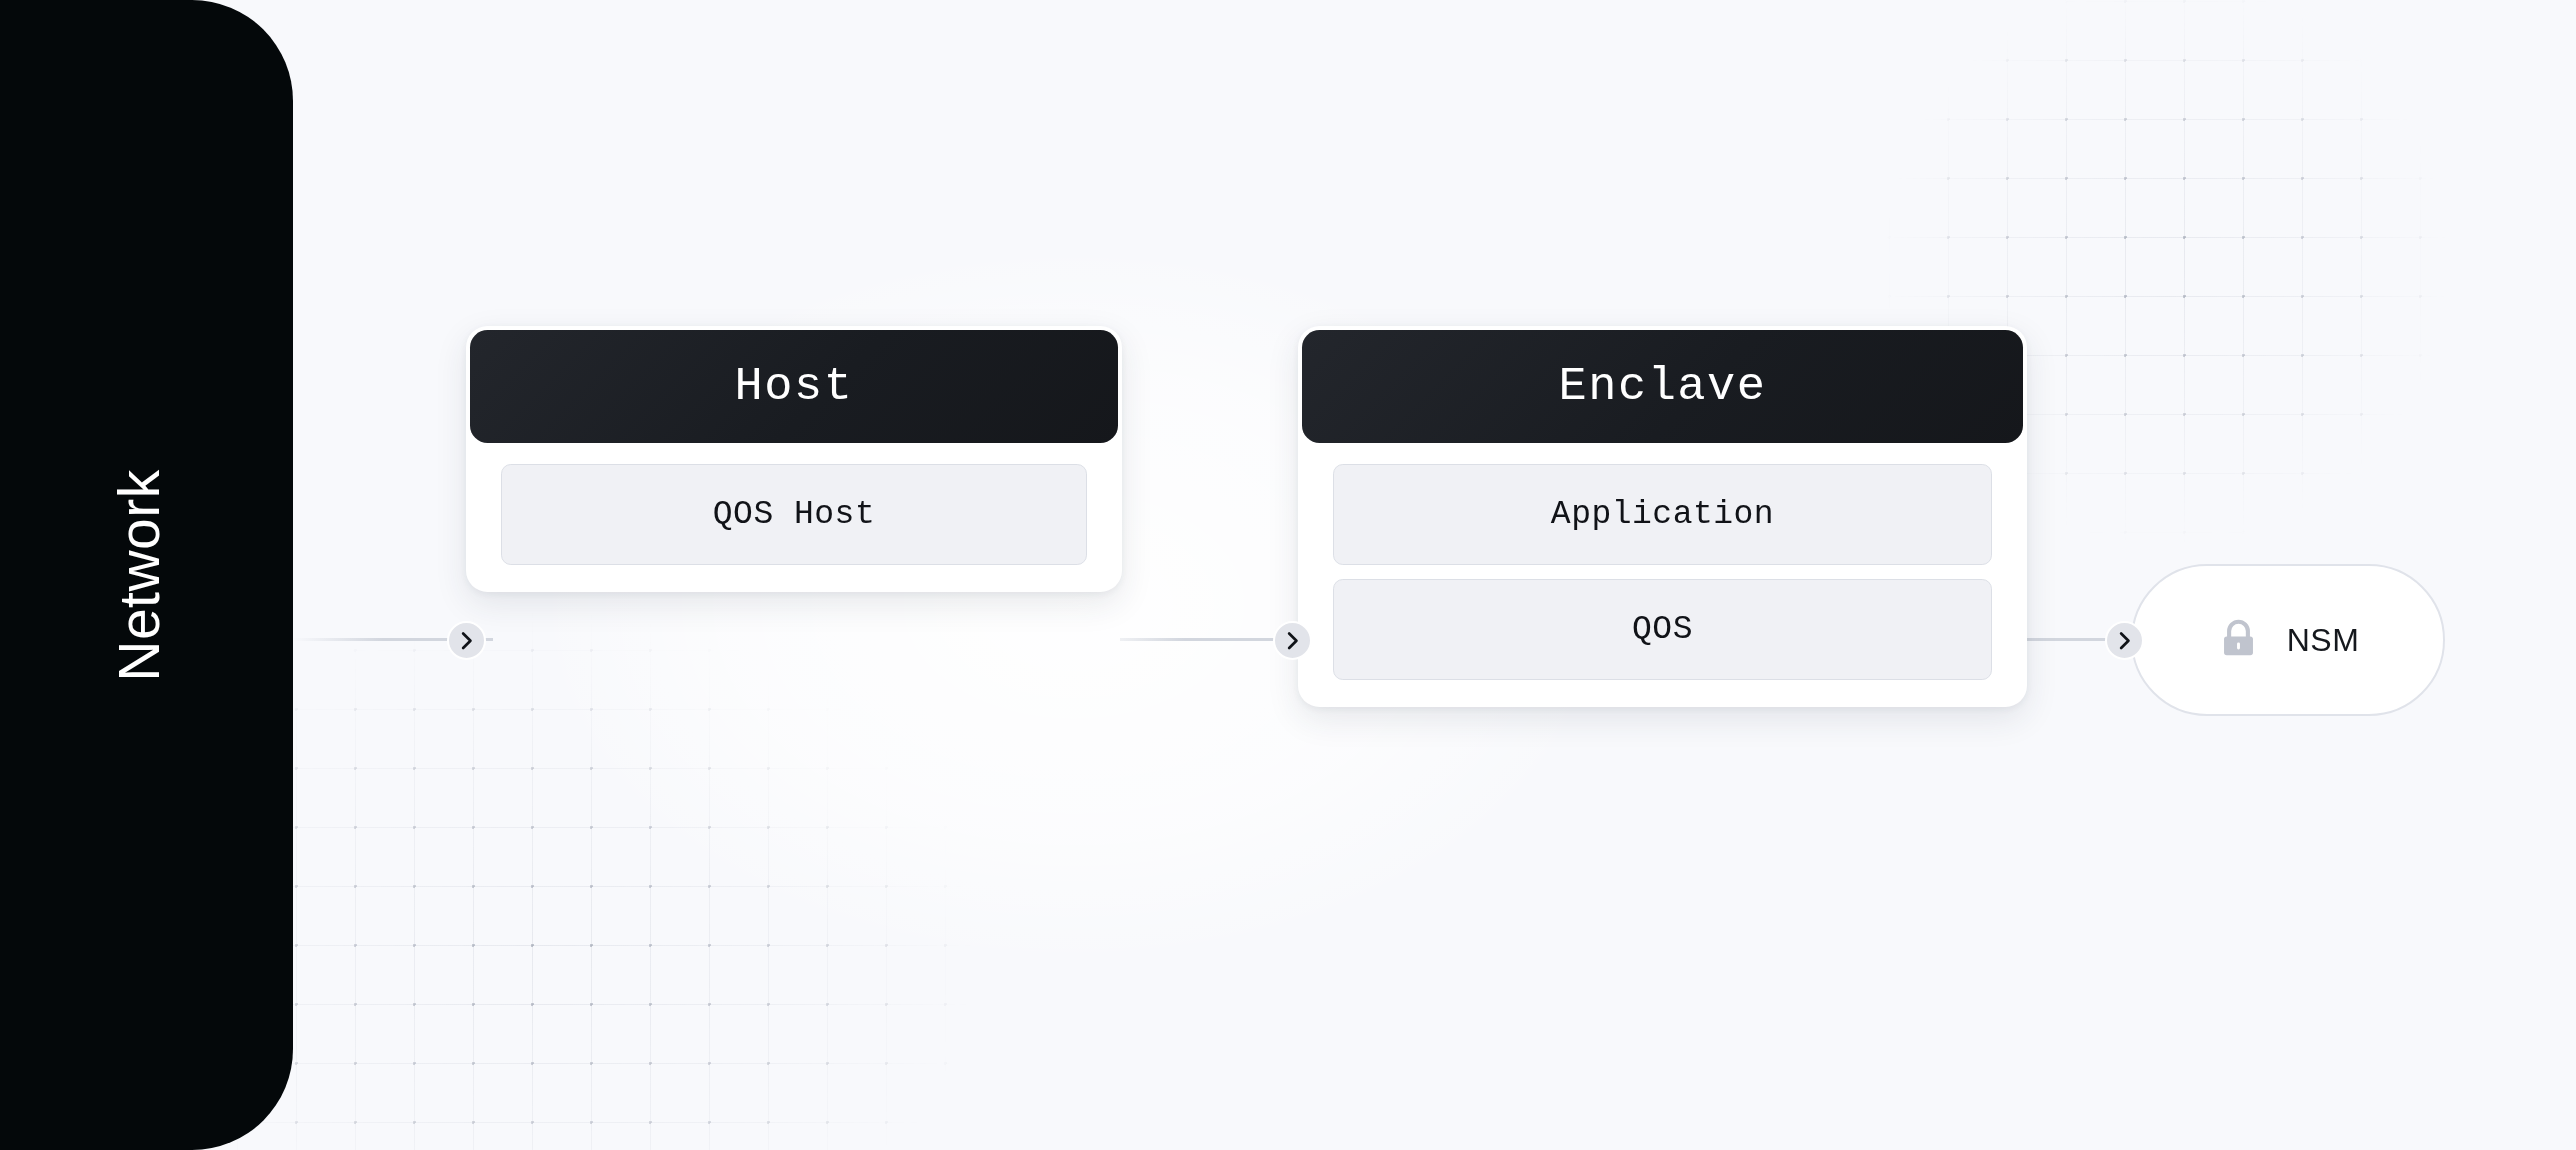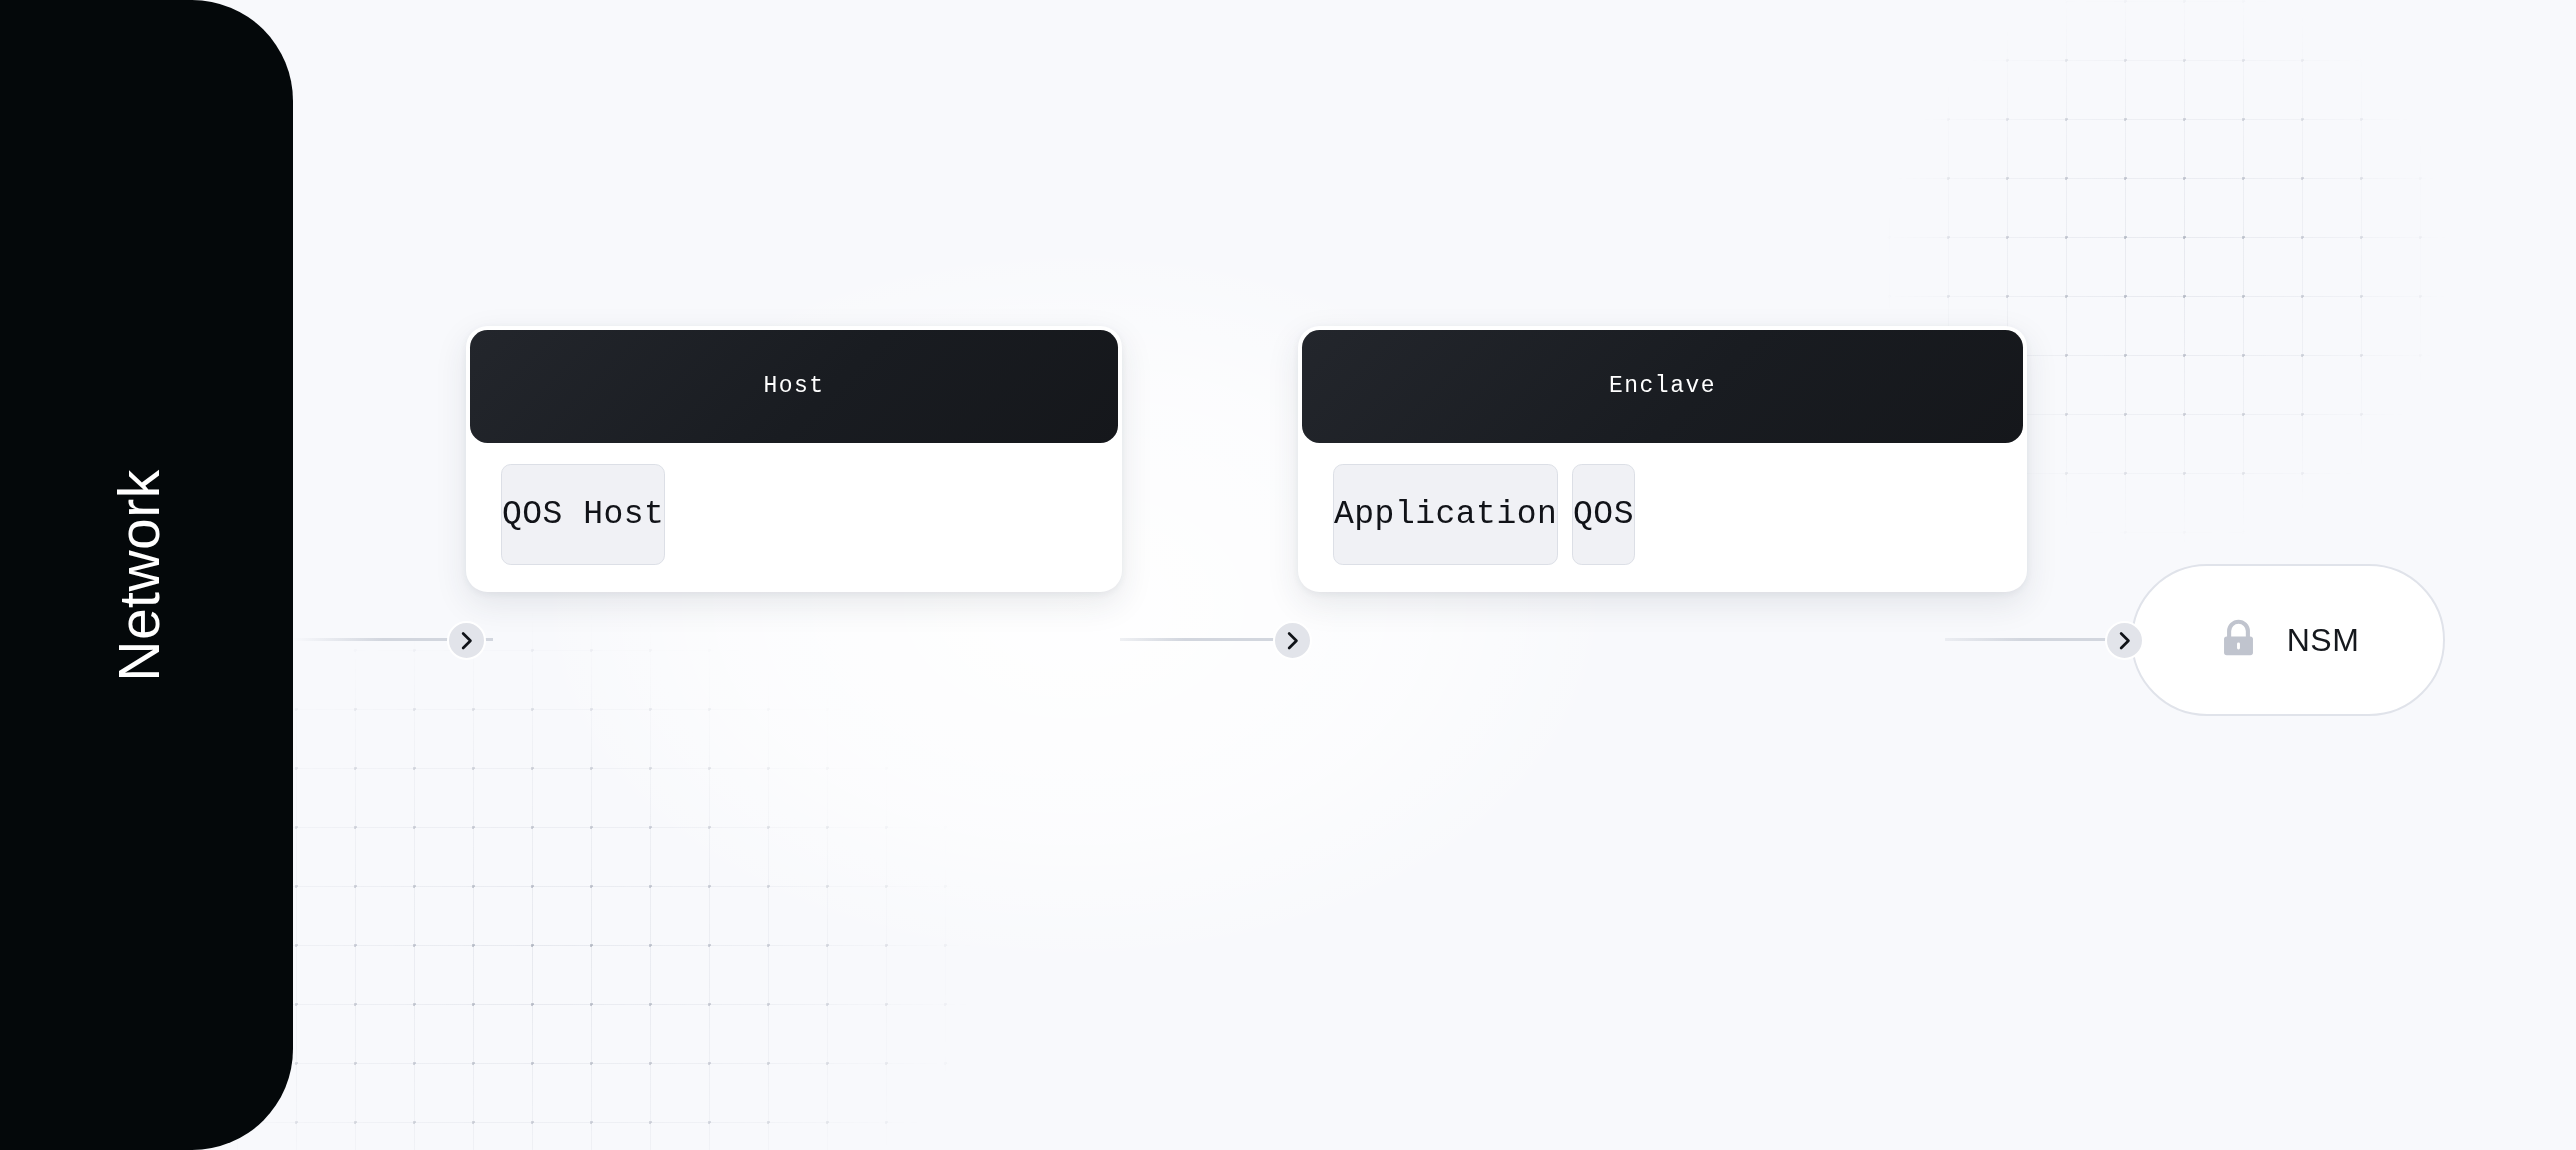--- a/index.html
+++ b/index.html
@@ -129,28 +129,28 @@
     background: linear-gradient(135deg, #23262c 0%, #191c21 55%, #15171b 100%);
     margin: 3.9px 3.9px 0 3.9px;
     border-radius: 17.6px;
     display: flex;
     align-items: center;
     justify-content: center;
   }
   .stack-header-title {
     color: #ffffff;
     font-family: "Liberation Mono", monospace;
-    font-size: 23px;
+    font-size: 47px;
     letter-spacing: 1.5px;
     line-height: 1;
   }
   .stack-body {
     padding: 21.5px 35px 27px 35px;
     display: flex;
-    flex-direction: row;
+    flex-direction: column;
     gap: 13.7px;
   }
   .layer-box {
     height: 101px;
     background: #f0f1f5;
     border: 1.5px solid #dcdfe6;
     border-radius: 9.8px;
     display: flex;
     align-items: center;
     justify-content: center;

